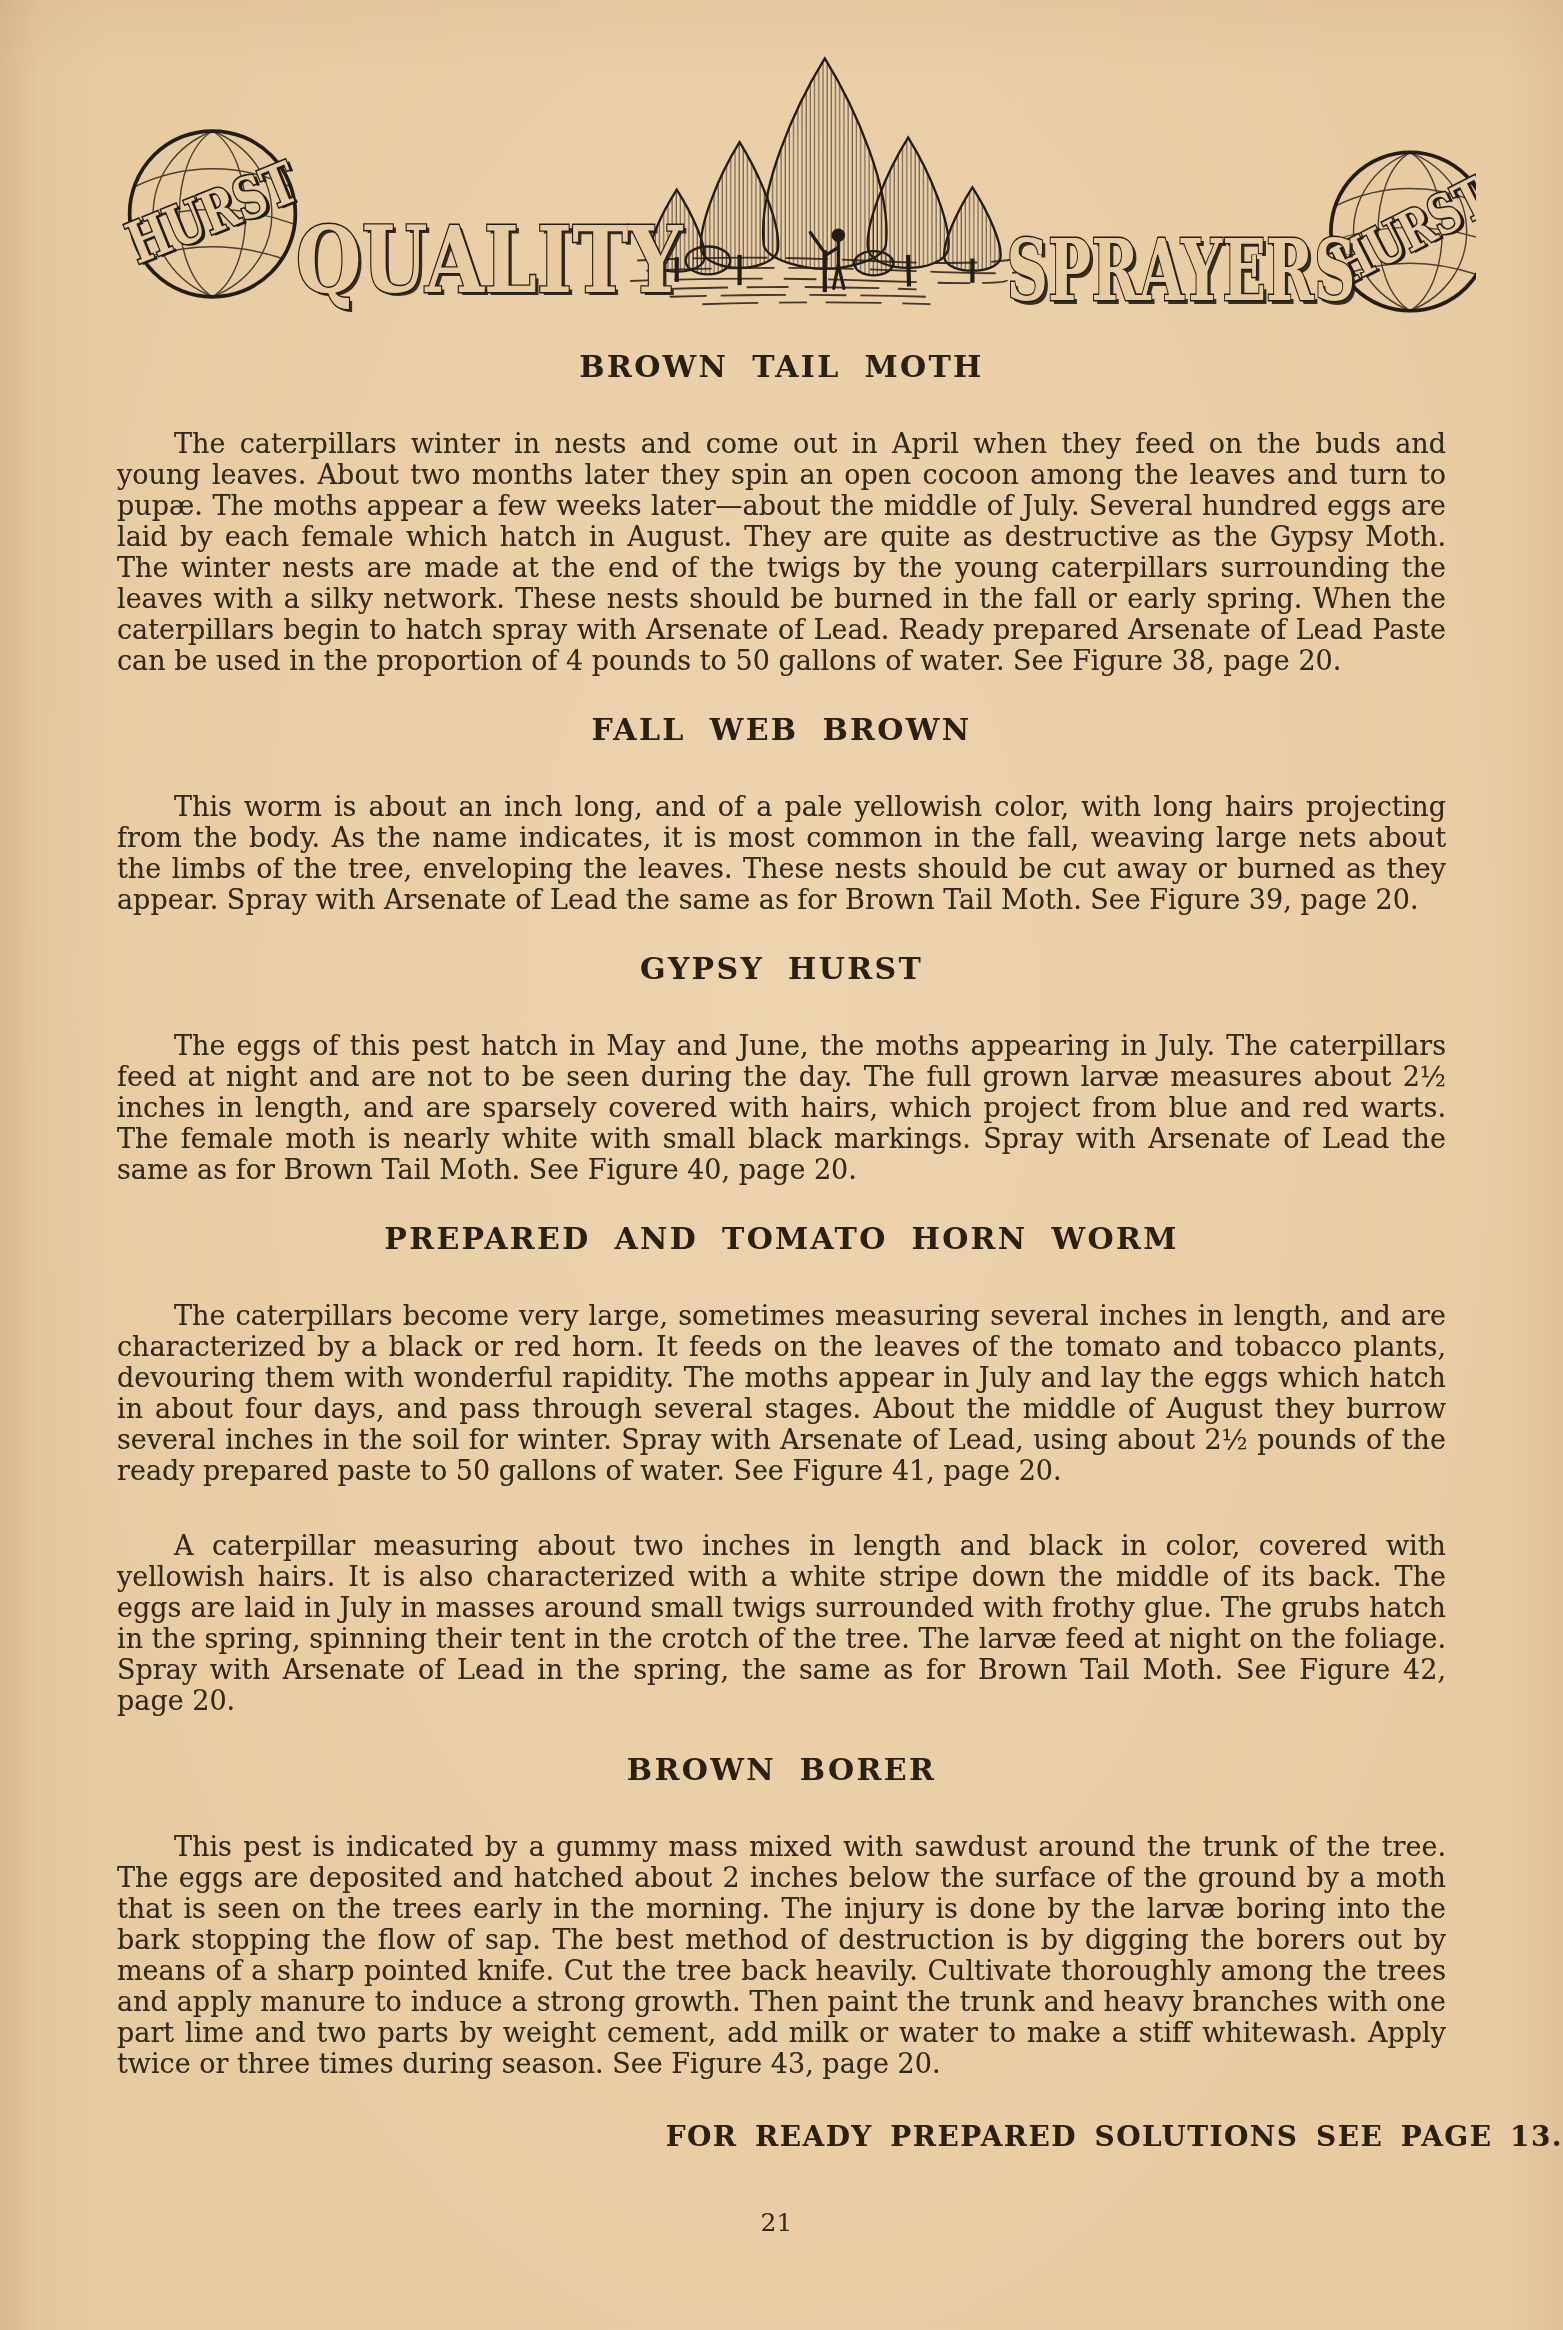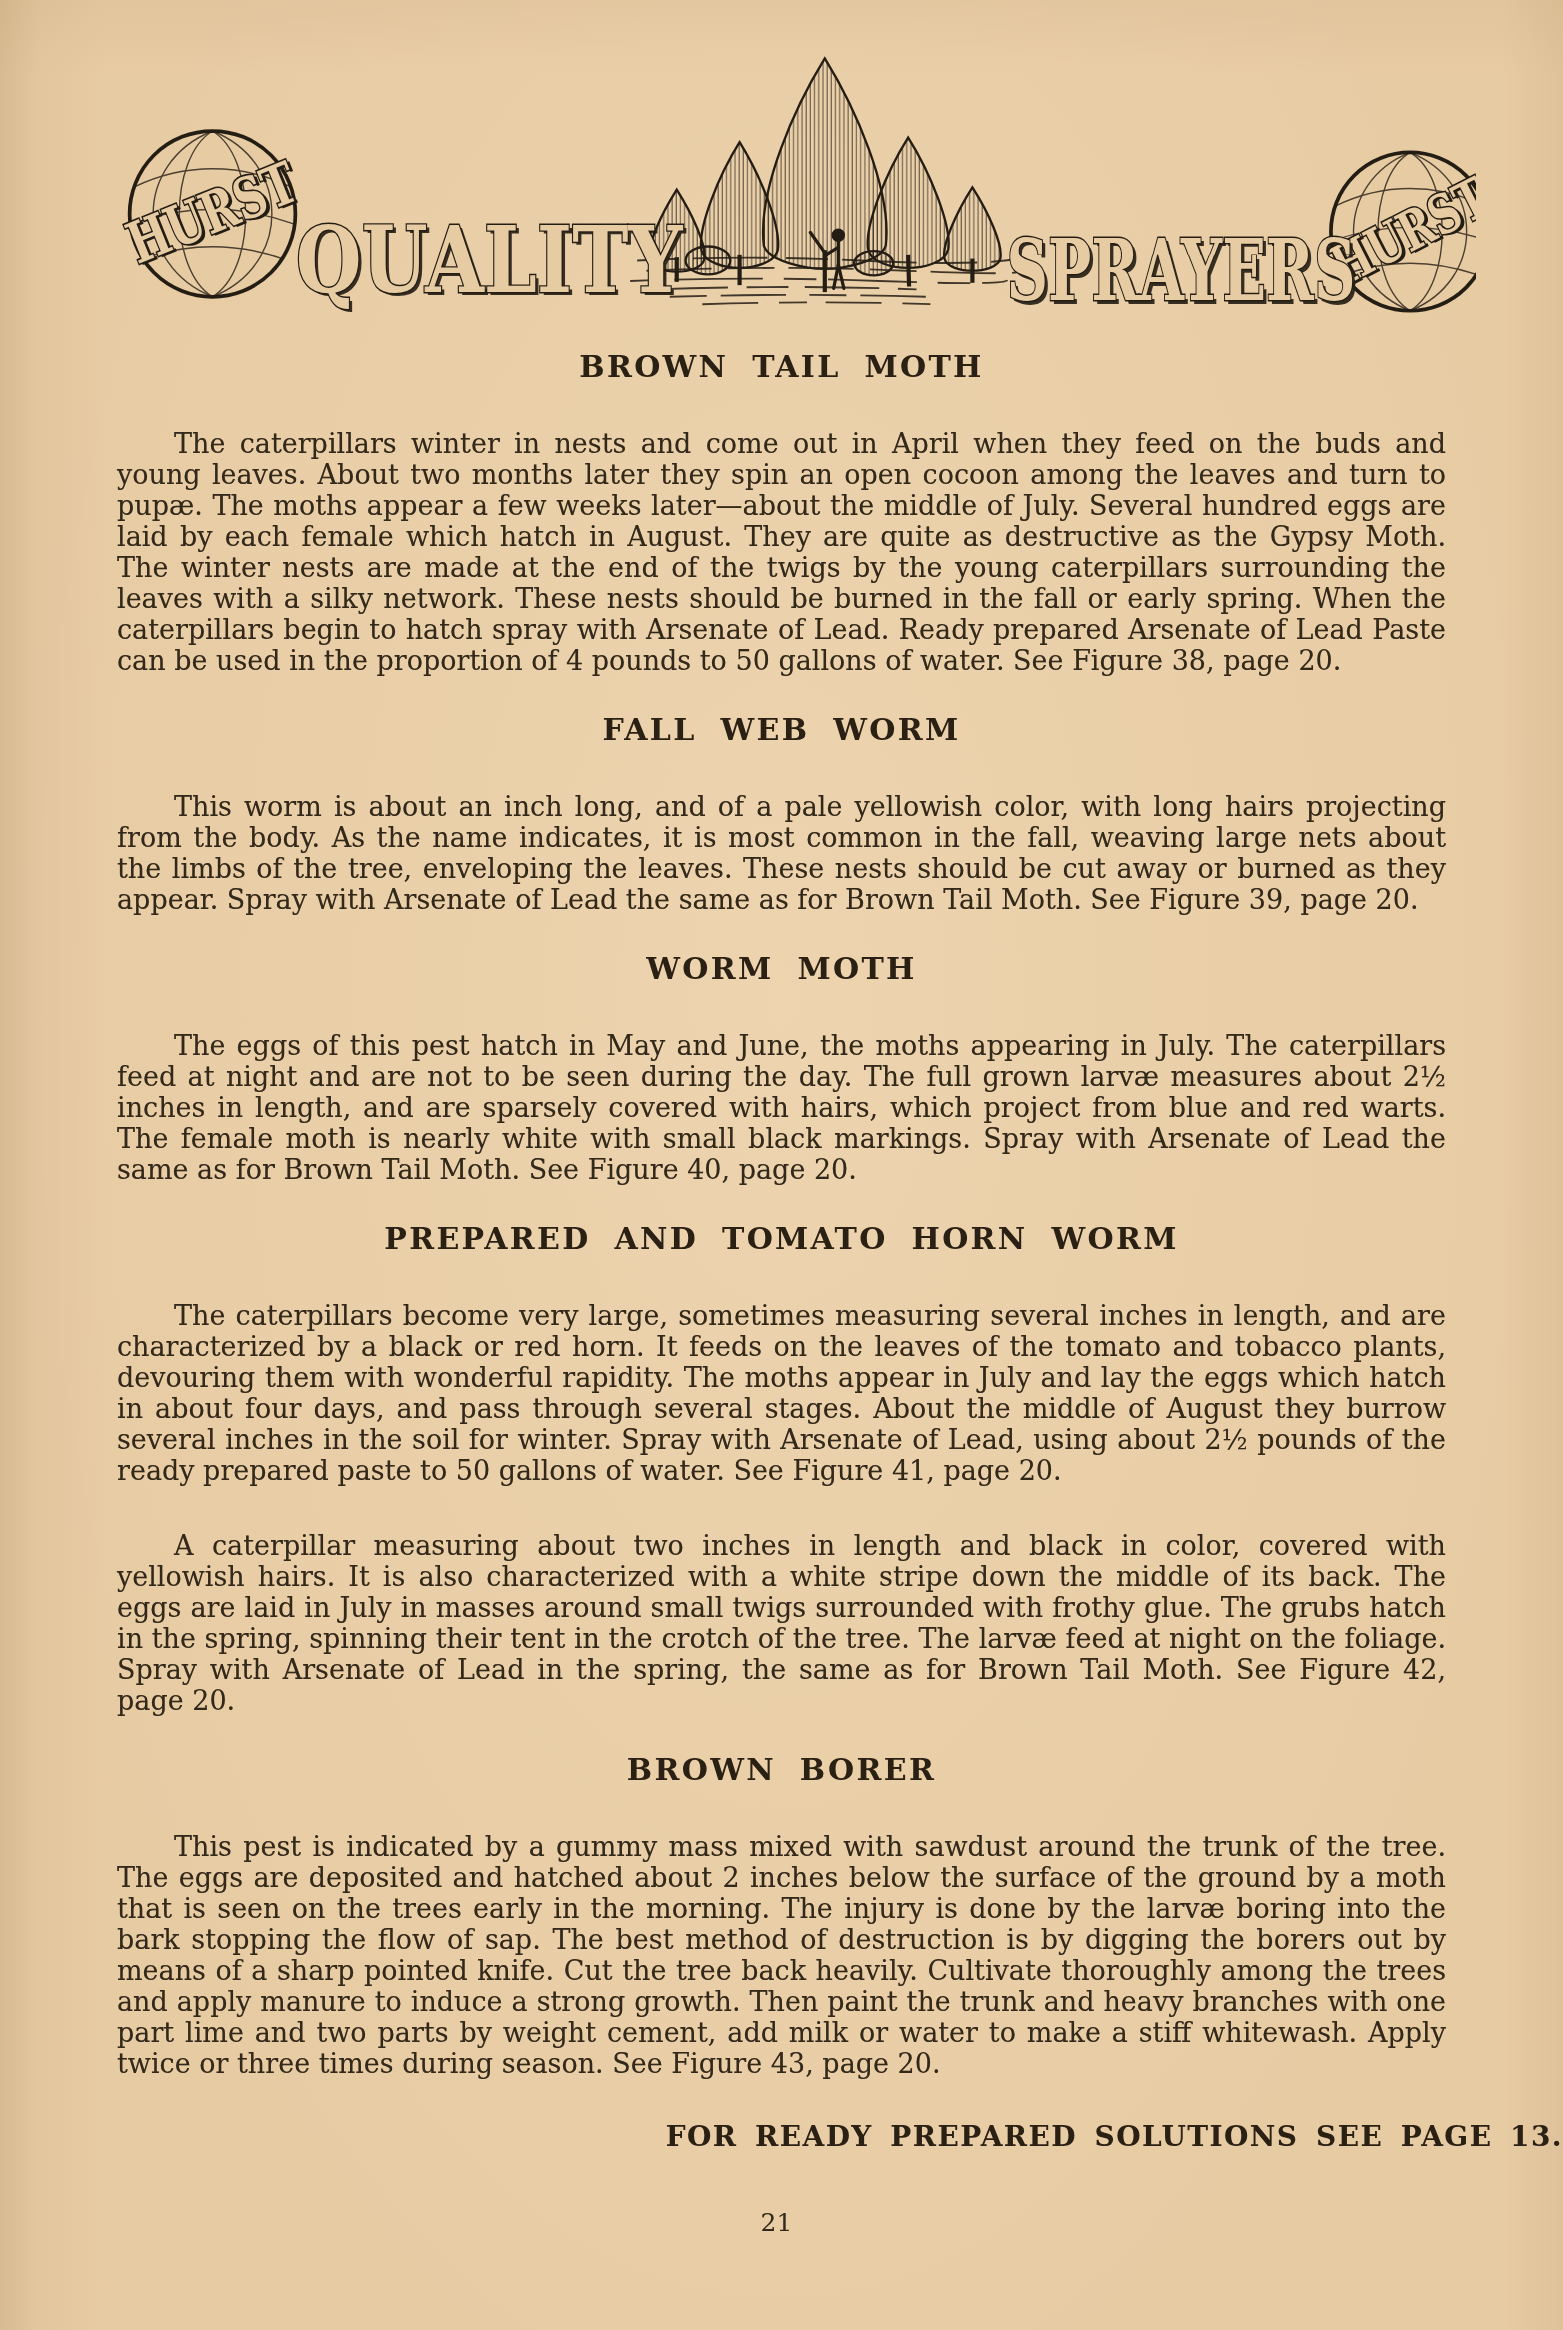--- a/index.html
+++ b/index.html
@@ -141,26 +141,26 @@
   </svg>
 
   <main class="content">
 
     <section class="section first">
       <h2>BROWN TAIL MOTH</h2>
       <p>The caterpillars winter in nests and come out in April when they feed on the buds and young leaves.  About two months later they spin an open cocoon among the leaves and turn to pupæ.  The moths appear a few weeks later—about the middle of July.  Several hundred eggs are laid by each female which hatch in August.  They are quite as destructive as the Gypsy Moth.  The winter nests are made at the end of the twigs by the young caterpillars surrounding the leaves with a silky network.  These nests should be burned in the fall or early spring.  When the caterpillars begin to hatch spray with Arsenate of Lead.  Ready prepared Arsenate of Lead Paste can be used in the proportion of 4 pounds to 50 gallons of water.  See Figure 38, page 20.</p>
     </section>
 
     <section class="section">
-      <h2>FALL WEB WORM</h2>
+      <h2>FALL WEB BROWN</h2>
       <p>This worm is about an inch long, and of a pale yellowish color, with long hairs projecting from the body.  As the name indicates, it is most common in the fall, weaving large nets about the limbs of the tree, enveloping the leaves.  These nests should be cut away or burned as they appear.  Spray with Arsenate of Lead the same as for Brown Tail Moth.  See Figure 39, page 20.</p>
     </section>
 
     <section class="section">
-      <h2>WORM MOTH</h2>
+      <h2>GYPSY HURST</h2>
       <p>The eggs of this pest hatch in May and June, the moths appearing in July.  The caterpillars feed at night and are not to be seen during the day.  The full grown larvæ measures about 2½ inches in length, and are sparsely covered with hairs, which project from blue and red warts.  The female moth is nearly white with small black markings.  Spray with Arsenate of Lead the same as for Brown Tail Moth.  See Figure 40, page 20.</p>
     </section>
 
     <section class="section">
       <h2>PREPARED AND TOMATO HORN WORM</h2>
       <p>The caterpillars become very large, sometimes measuring several inches in length, and are characterized by a black or red horn.  It feeds on the leaves of the tomato and tobacco plants, devouring them with wonderful rapidity.  The moths appear in July and lay the eggs which hatch in about four days, and pass through several stages.  About the middle of August they burrow several inches in the soil for winter.  Spray with Arsenate of Lead, using about 2½ pounds of the ready prepared paste to 50 gallons of water.  See Figure 41, page 20.</p>
     </section>
 
     <section class="section">
       <p>A caterpillar measuring about two inches in length and black in color, covered with yellowish hairs.  It is also characterized with a white stripe down the middle of its back.  The eggs are laid in July in masses around small twigs surrounded with frothy glue.  The grubs hatch in the spring, spinning their tent in the crotch of the tree.  The larvæ feed at night on the foliage.  Spray with Arsenate of Lead in the spring, the same as for Brown Tail Moth.  See Figure 42, page 20.</p>

